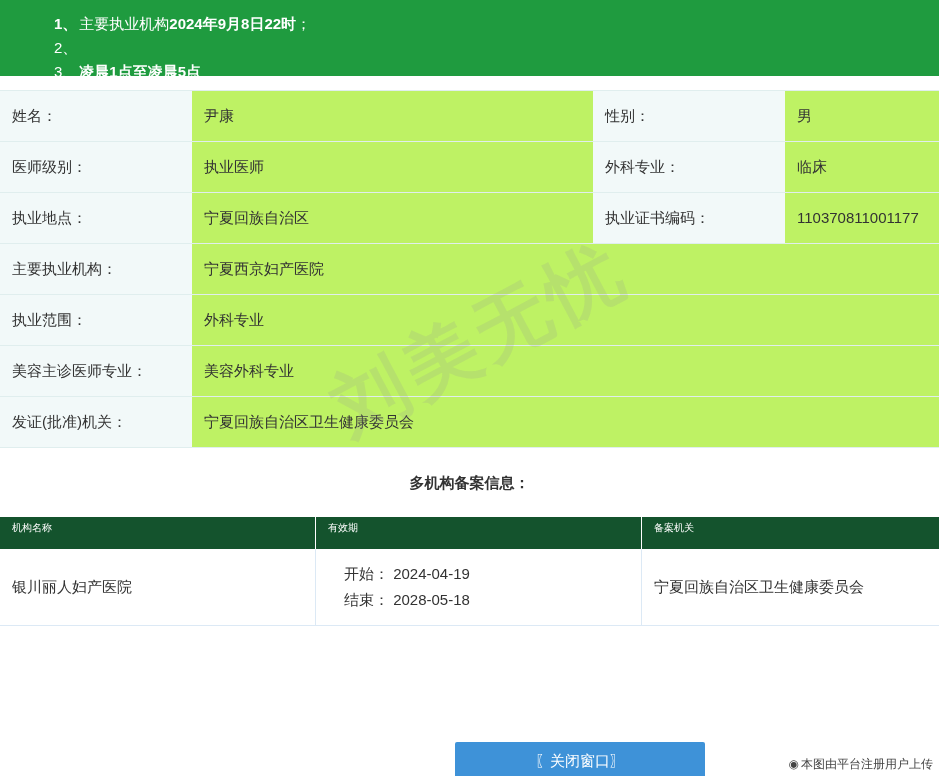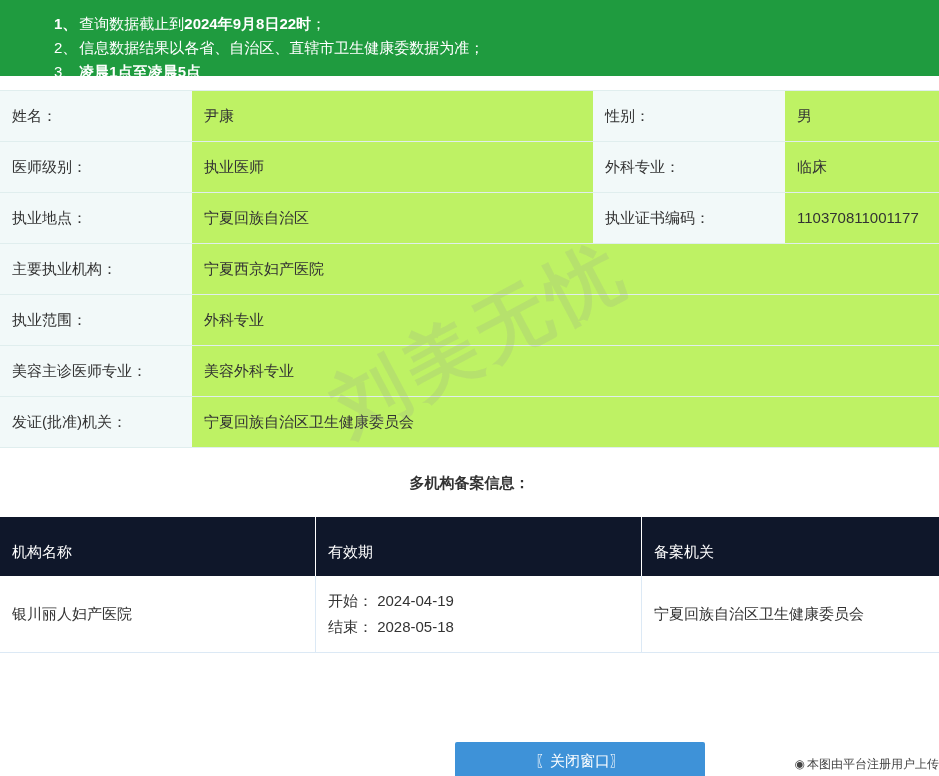--- a/index.html
+++ b/index.html
@@ -96,44 +96,44 @@
     margin-bottom: 24px;
   }
 
   
   .record-table {
     width: 939px;
     border-collapse: collapse;
     table-layout: fixed;
   }
   .record-table th {
-    background: #0f172a;
+    background: #14532d;
     color: #ffffff;
     font-weight: normal;
-    font-size: 15px;
+    font-size: 10px;
     text-align: left;
-    padding: 26px 10px 14px 12px;
+    padding: 4px 10px 14px 12px;
     border-right: 1px solid #ffffff;
   }
   .record-table th:last-child { border-right: none; }
   .record-table td {
     padding: 12px 10px 12px 12px;
     font-size: 15px;
     color: #333333;
     border-bottom: 1px solid #dce9f5;
     border-right: 1px solid #dce9f5;
     vertical-align: middle;
     line-height: 26px;
   }
   .record-table td:first-child { border-left: none; }
   .record-table td:last-child { border-right: none; }
   .rc-1 { width: 293px; }
   .rc-2 { width: 303px; }
   .rc-3 { width: 343px; }
-  .date-line { white-space: nowrap; }
+  .date-line { white-space: nowrap; margin-left: 16px; }
 
   
   .footer {
     position: absolute;
     left: 0;
     top: 742px;
     width: 939px;
     height: 34px;
     margin-left: 40px;
   }
@@ -151,44 +151,43 @@
     cursor: pointer;
     border-radius: 2px;
     text-align: center;
     line-height: 38px;
     padding: 0;
   }
 
   
   .credit {
     position: absolute;
-    right: 0;
+    right: 6px;
     bottom: 3px;
     font-size: 12px;
     color: #444444;
     white-space: nowrap;
   }
   .credit .c-icon {
     font-size: 12px;
     margin-right: 2px;
   }
 </style>
 </head>
 <body>
 
 <div class="notice">
   <div class="notice-line">
     <span class="notice-num notice-strong">1、</span>
-    <span>查询数据截止到</span>
+    <span>主要执业机构</span>
     <span class="notice-strong">2024年9月8日22时</span>
     <span>；</span>
   </div>
   <div class="notice-line">
     <span class="notice-num">2、</span>
-    <span>信息数据结果以各省、自治区、直辖市卫生健康委数据为准；</span>
   </div>
   <div class="notice-line">
     <span class="notice-num">3、</span>
     <span class="notice-strong">凌晨1点至凌晨5点</span>
   </div>
 </div>
 
 <table class="info-table">
   <tbody>
       <tr>

